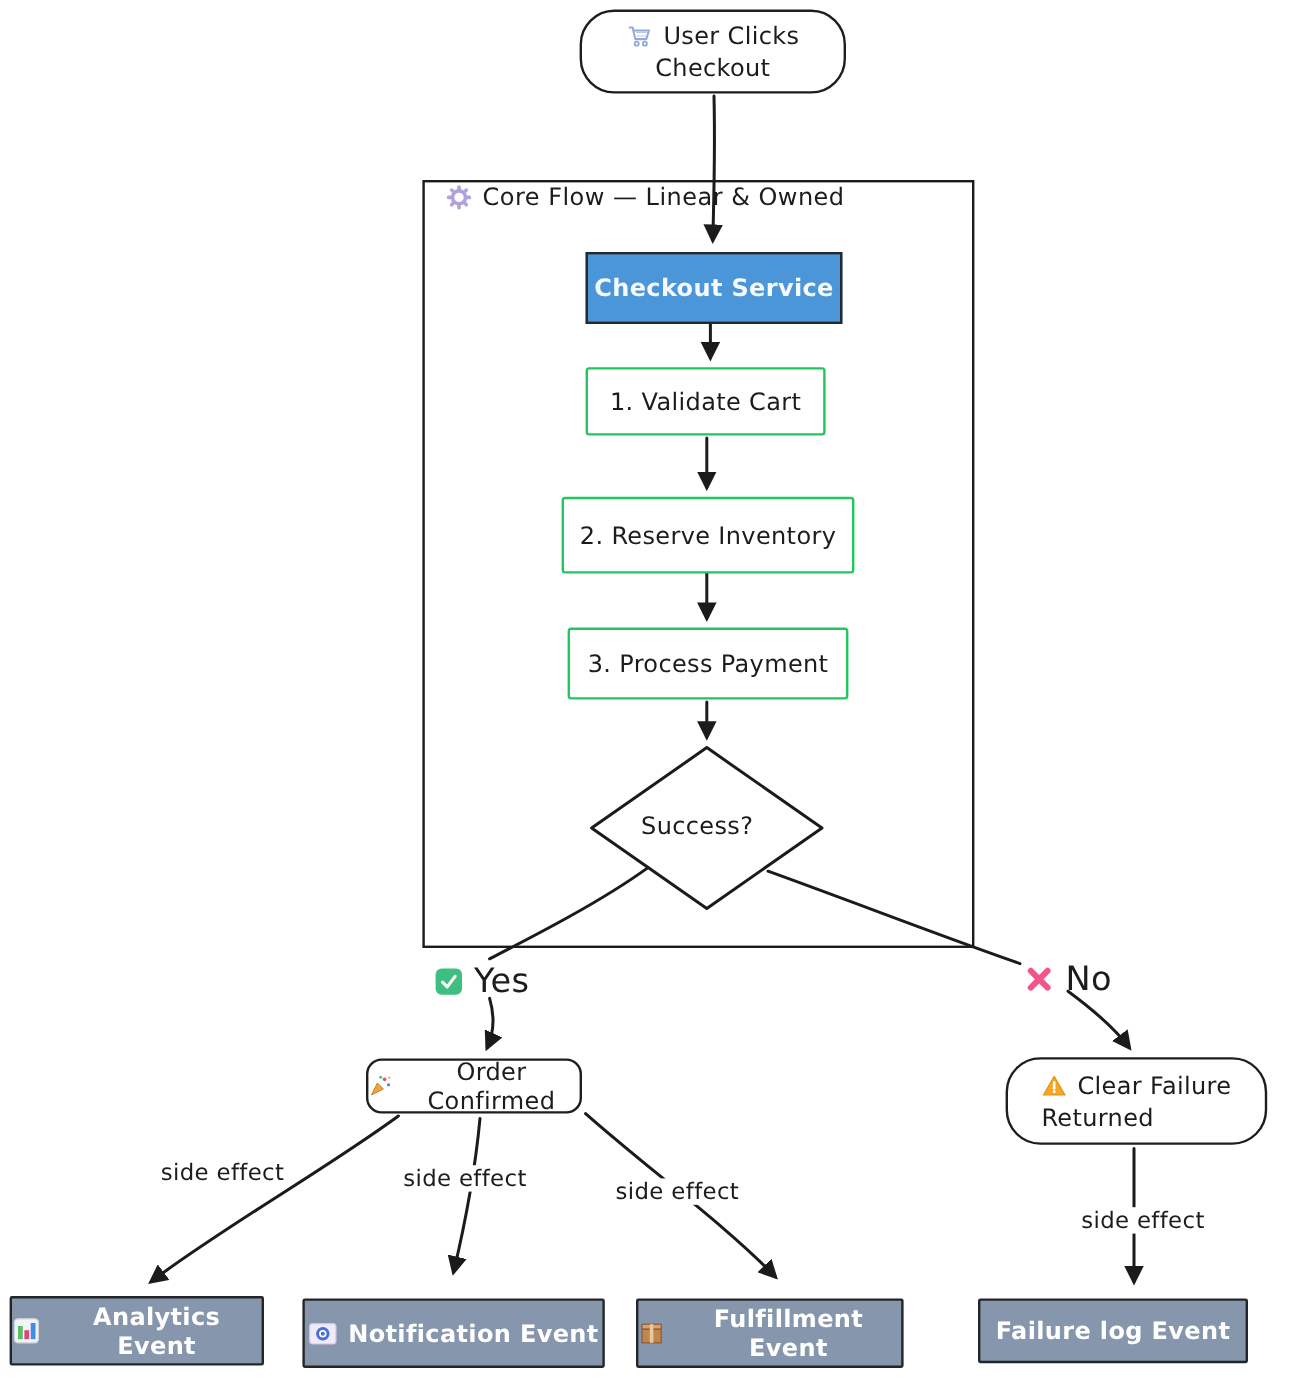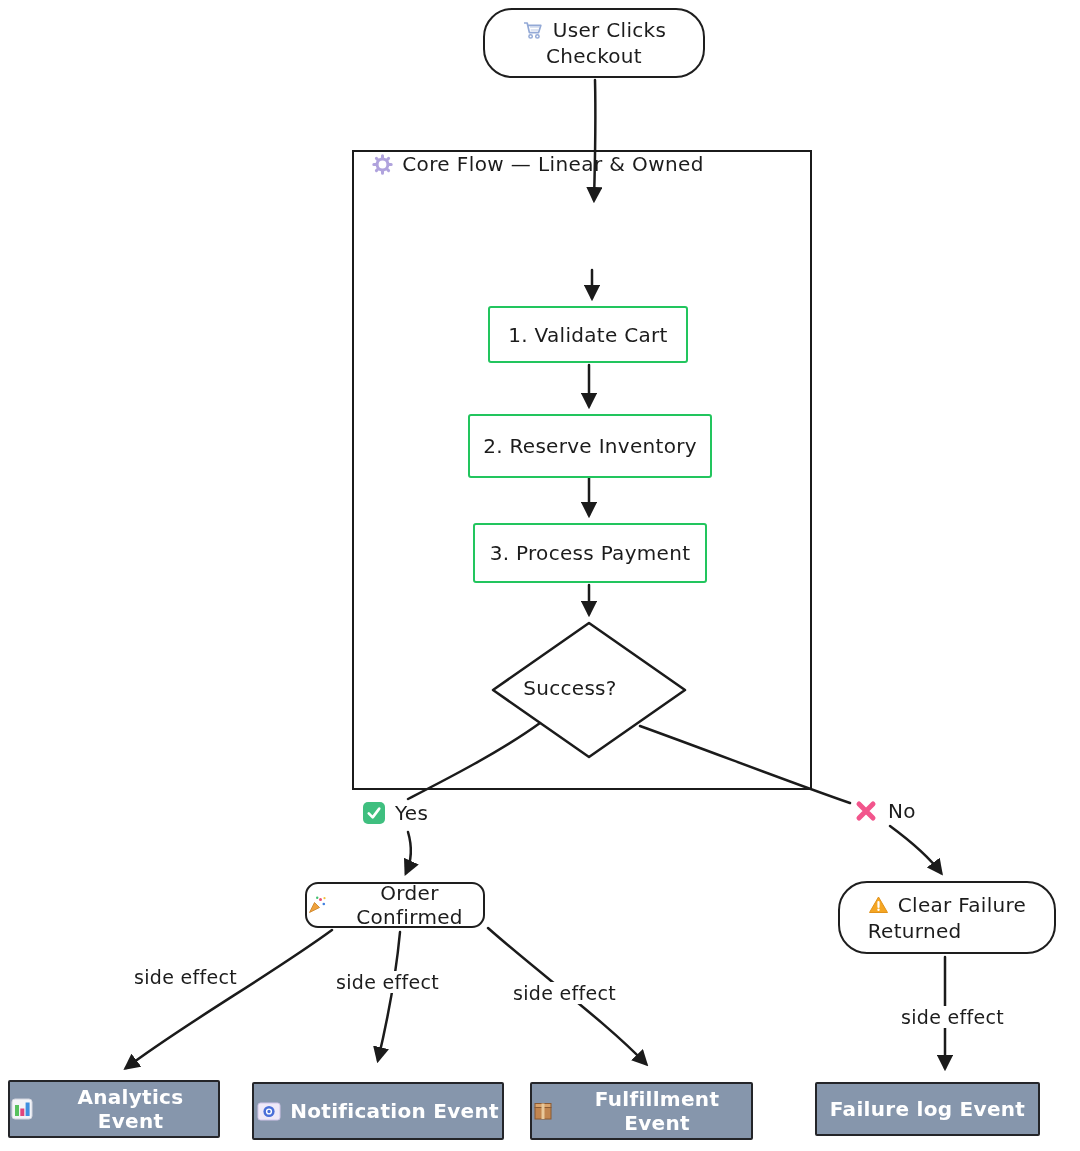--- a/index.html
+++ b/index.html
@@ -23,26 +23,26 @@
     font-size:20px;letter-spacing:.3px;text-align:center;background:#fff;
   }
   .rect{border:2px solid #22c55e;border-radius:3px;justify-content:center;}
   .rounded{border:2.5px solid #1e1e1e;border-radius:29px;}
   .service{background:#4a96d9;border:2.5px solid #26282b;color:#f6faff;font-weight:600;}
   .event{background:#8696ac;border:2.5px solid #242529;border-radius:2px;color:#ffffff;font-weight:600;}
   .lines{display:flex;flex-direction:column;align-items:center;line-height:1.3;}
   .lines.left{align-items:flex-start;text-align:center;}
   .lrow{display:flex;align-items:center;gap:9px;}
   .decision-label{
-    position:absolute;left:474px;top:676px;width:192px;z-index:2;
+    position:absolute;left:485px;top:676px;width:192px;z-index:2;
     text-align:center;font-size:20px;letter-spacing:.3px;
   }
   .edge-label{
     position:absolute;z-index:2;display:flex;align-items:center;gap:10px;
-    font-size:20px;letter-spacing:.3px;
+    font-size:28px;letter-spacing:.3px;
   }
   .side-label{
     position:absolute;z-index:2;font-size:19px;letter-spacing:.3px;
     background:#ffffff;padding:0 3px;white-space:nowrap;
   }
   .ico{display:inline-flex;flex:0 0 auto;}
   .check-chip{
     width:22px;height:22px;border-radius:5px;background:#3fbf7f;
     display:inline-flex;align-items:center;justify-content:center;
   }
@@ -105,20 +105,23 @@
         <g stroke="#b0a3dd" stroke-width="3" stroke-linecap="round">
           <circle cx="10.5" cy="10.5" r="5.4" fill="none"></circle>
           <path d="M10.5 1.8 V4 M10.5 17 V19.2 M1.8 10.5 H4 M17 10.5 H19.2 M4.4 4.4 L6 6 M15 15 L16.6 16.6 M16.6 4.4 L15 6 M6 15 L4.4 16.6"></path>
         </g>
         <circle cx="10.5" cy="10.5" r="2.1" fill="#ffffff"></circle>
       </svg>
     </span>
     <span>Core Flow — Linear &amp; Owned</span>
   </div>
 
+  <div class="node service" style="left:488px;top:210px;width:214px;height:60px;">
+    <span>Checkout Service</span>
+  </div>
 
   <div class="node rect" style="left:488px;top:306px;width:200px;height:57px;">
     <span>1. Validate Cart</span>
   </div>
 
   <div class="node rect" style="left:468px;top:414px;width:244px;height:64px;">
     <span>2. Reserve Inventory</span>
   </div>
 
   <div class="node rect" style="left:473px;top:523px;width:234px;height:60px;">

